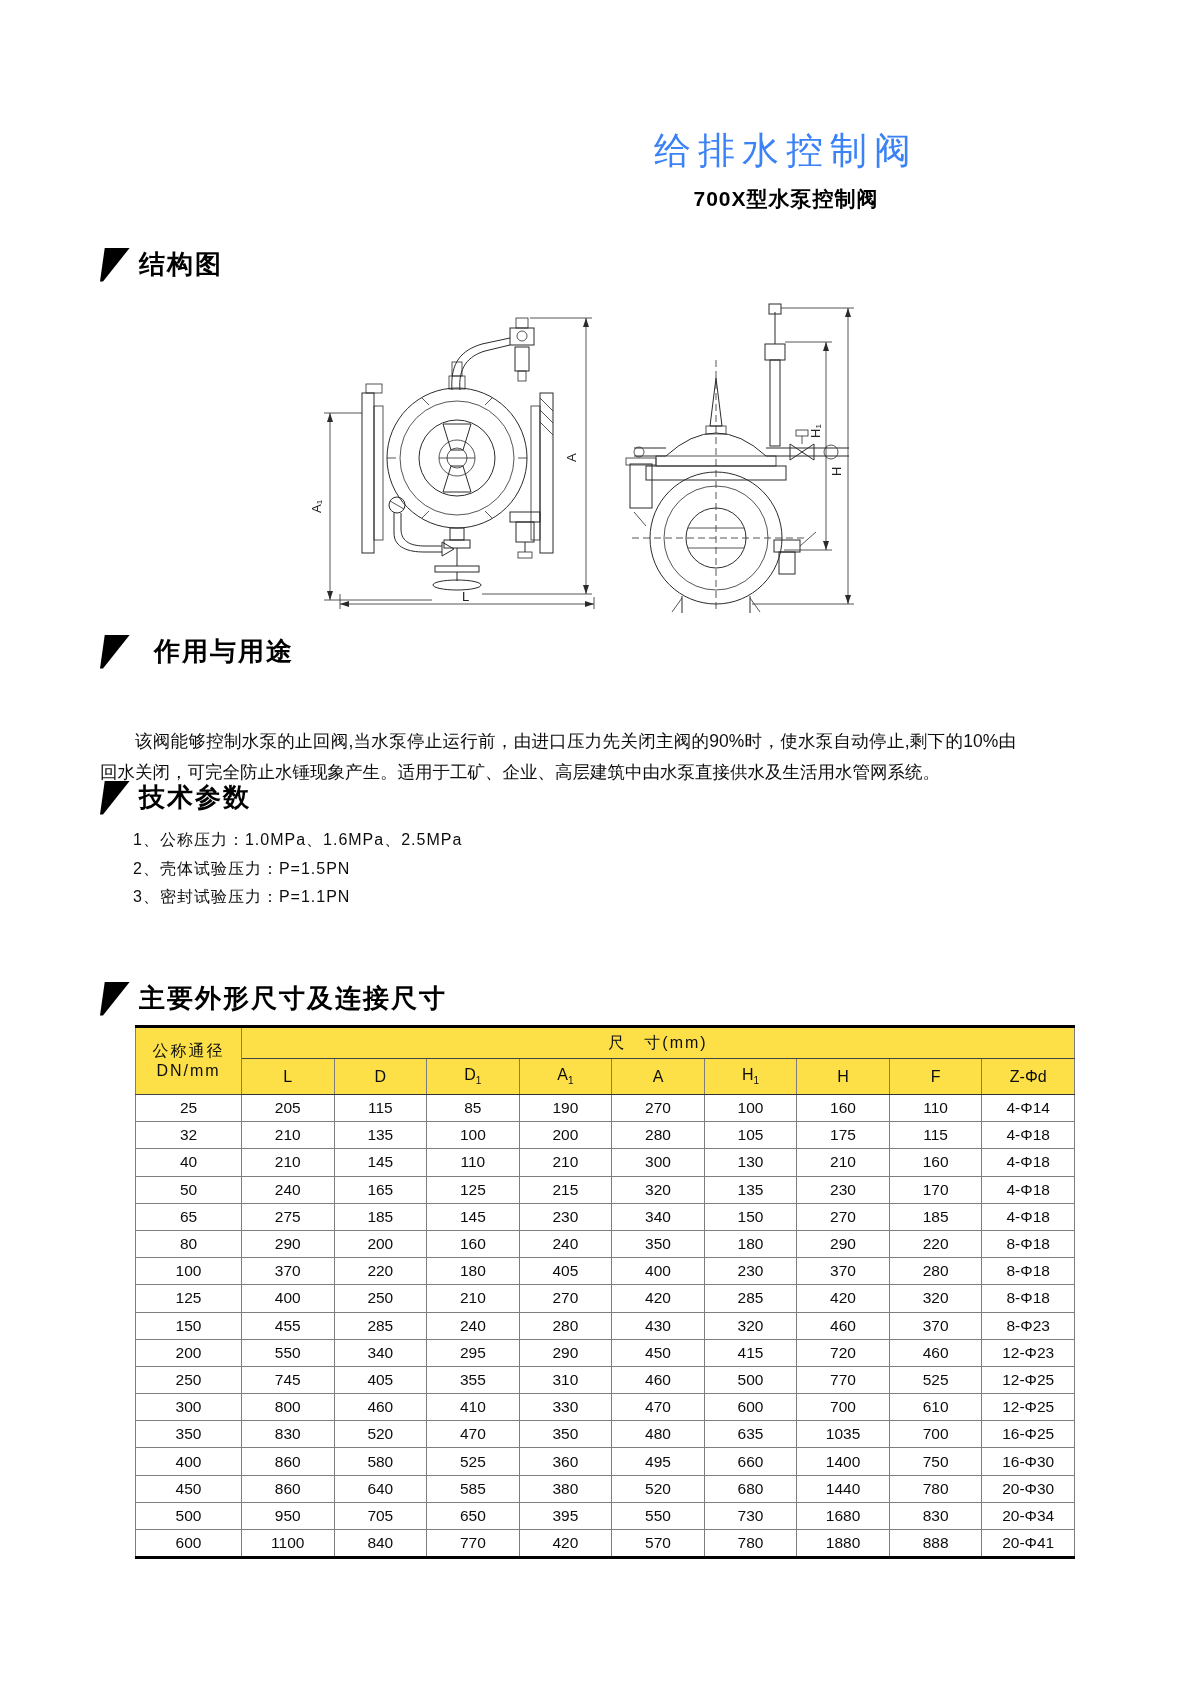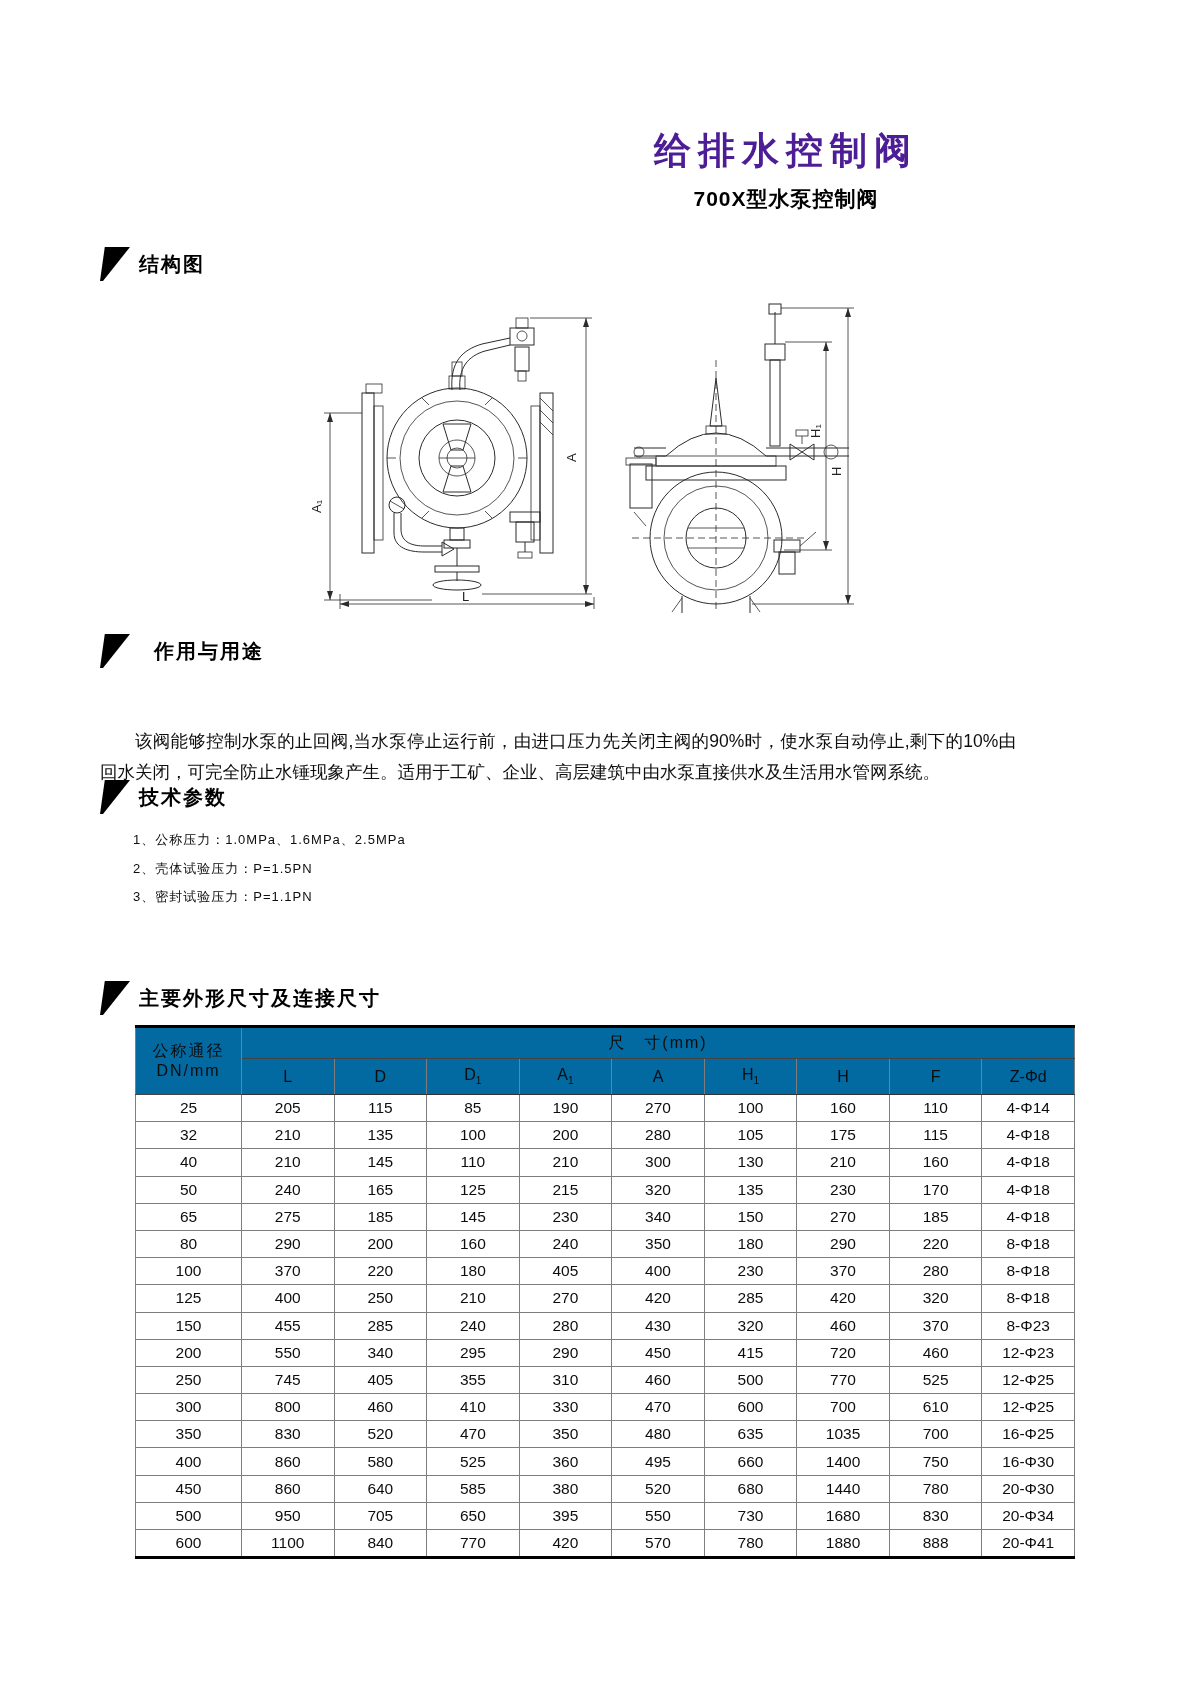--- a/index.html
+++ b/index.html
@@ -9,30 +9,30 @@
     margin:0 auto;
     background:#ffffff;
     font-family:"Liberation Sans","DejaVu Sans",sans-serif;
     color:#111;
     overflow:hidden;
   }
   
   .doc-header { position:absolute; top:126px; right:272px; text-align:center; }
   .doc-title {
     font-family:"DejaVu Serif","Liberation Serif",serif;
-    font-size:37px; font-weight:700; letter-spacing:7px; color:#4c1d95;
+    font-size:37px; font-weight:400; letter-spacing:7px; color:#3b82f6;
   }
   .doc-subtitle { font-size:21px; font-weight:700; margin-top:9px; letter-spacing:1px; color:#000; }
 
   
   .sec-head { position:absolute; left:100px; display:flex; align-items:center; gap:9px; }
   .tri { width:30px; height:34px; background:#000; clip-path:polygon(16% 0, 100% 0, 10% 100%, 0 100%); flex:none; }
   .sec-head h2 {
     margin:0; font-family:"DejaVu Serif","Liberation Serif",serif;
-    font-size:20px; font-weight:700; letter-spacing:2px; color:#000; white-space:nowrap;text-align:center;
+    font-size:26px; font-weight:700; letter-spacing:2px; color:#000; white-space:nowrap;text-align:center;
   }
   #sec-structure { top:247px; }
   #sec-usage     { top:634px;gap:24px; }
   #sec-params    { top:780px; }
   #sec-dims      { top:981px; }
 
   
   .diagram-wrap { position:absolute; left:312px; top:298px; display:flex; gap:22px; }
   .diagram-wrap svg { display:block; }
   .diagram-wrap text { font-family:"Liberation Sans","DejaVu Sans",sans-serif; font-size:13px; fill:#222; }
@@ -42,31 +42,31 @@
   .arr  { fill:#2b2b2b; stroke:none; }
 
   
   .usage-text {
     position:absolute; left:100px; top:690px; width:916px;
     font-size:17.5px; line-height:31px; text-align:justify; text-indent:2em; color:#0d0d0d;margin-top:36px;
   }
 
   
   .param-list { position:absolute; left:133px; top:826px; margin:0; padding:0; list-style:none;
-    font-size:13px; line-height:28.5px; color:#0d0d0d; letter-spacing:1px; }
+    font-size:16px; line-height:28.5px; color:#0d0d0d; letter-spacing:1px; }
 
   
   .dim-table {
     position:absolute; left:135px; top:1025px; width:940px;
     border-collapse:collapse; table-layout:fixed;
     font-size:15.5px; color:#0d0d0d;
     border-top:3px solid #000; border-bottom:3px solid #000;
   }
   .dim-table th, .dim-table td { border:1px solid #7d7d7d; text-align:center; vertical-align:middle; padding:0; }
-  .dim-table thead th { background:#0369a1; font-weight:400; }
+  .dim-table thead th { background:#fde047; font-weight:400; }
   .dim-table tr.span-row th { height:30px; border-bottom:1px solid #444; letter-spacing:2px; font-size:16px; }
   .dim-table tr.col-row th { height:35px; font-size:16px; border-bottom:1.5px solid #333; }
   .dim-table th.corner { font-size:16px; line-height:1.25; }
   .dim-table tbody td { height:26.2px; }
   .dim-table sub { font-size:10px; }
 </style>
 </head>
 <body>
 
 <div class="page">

